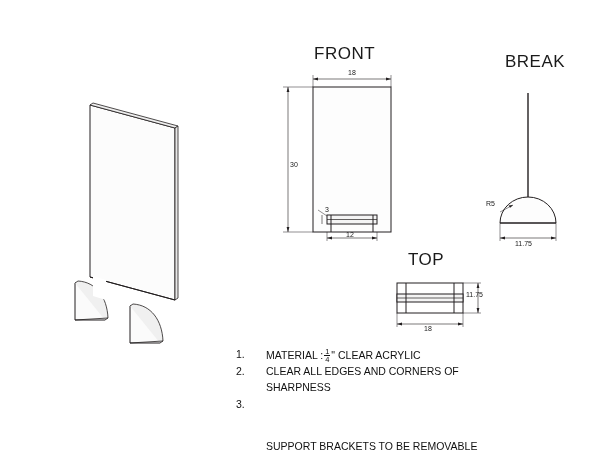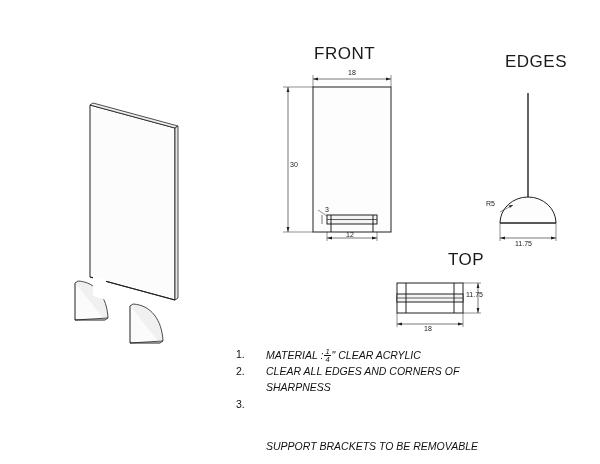--- a/index.html
+++ b/index.html
@@ -30,21 +30,20 @@
   .note-num {
     position: absolute;
     font-size: 10.5px;
     color: #111;
   }
   .note-txt {
     position: absolute;
     font-size: 10.5px;
     color: #111;
     white-space: nowrap;
-    font-style: italic;
   }
   .frac {
     display: inline-block;
     position: relative;
     vertical-align: middle;
     text-align: center;
     font-size: 7.5px;
     line-height: 1.05;
     margin: 0 1px;
     top: -0.5px;
@@ -155,22 +154,22 @@
       <line x1="397" y1="324" x2="463" y2="324" stroke="#231f20" stroke-width="0.6"></line>
       <line x1="397" y1="313" x2="397" y2="327" stroke="#231f20" stroke-width="0.5"></line>
       <line x1="463" y1="313" x2="463" y2="327" stroke="#231f20" stroke-width="0.5"></line>
       <polygon points="397,324 402,322.6 402,325.4" fill="#231f20"></polygon>
       <polygon points="463,324 458,322.6 458,325.4" fill="#231f20"></polygon>
     </g>
 
   </svg>
 
   <div class="lbl view-title" style="left:314px; top:44px;">FRONT</div>
-  <div class="lbl view-title" style="left:505px; top:52px;">EDGES</div>
-  <div class="lbl view-title" style="left:408px; top:250px;margin-left:40px;">TOP</div>
+  <div class="lbl view-title" style="left:505px; top:52px;">BREAK</div>
+  <div class="lbl view-title" style="left:408px; top:250px;">TOP</div>
 
   <div class="lbl dim" style="left:348px; top:69px;">18</div>
   <div class="lbl dim" style="left:290px; top:161px;">30</div>
   <div class="lbl dim" style="left:325px; top:206px;">3</div>
   <div class="lbl dim" style="left:346px; top:231px;">12</div>
 
   <div class="lbl dim" style="left:486px; top:200px;">R5</div>
   <div class="lbl dim" style="left:515px; top:240px;">11.75</div>
 
   <div class="lbl dim" style="left:466px; top:291px;">11.75</div>

